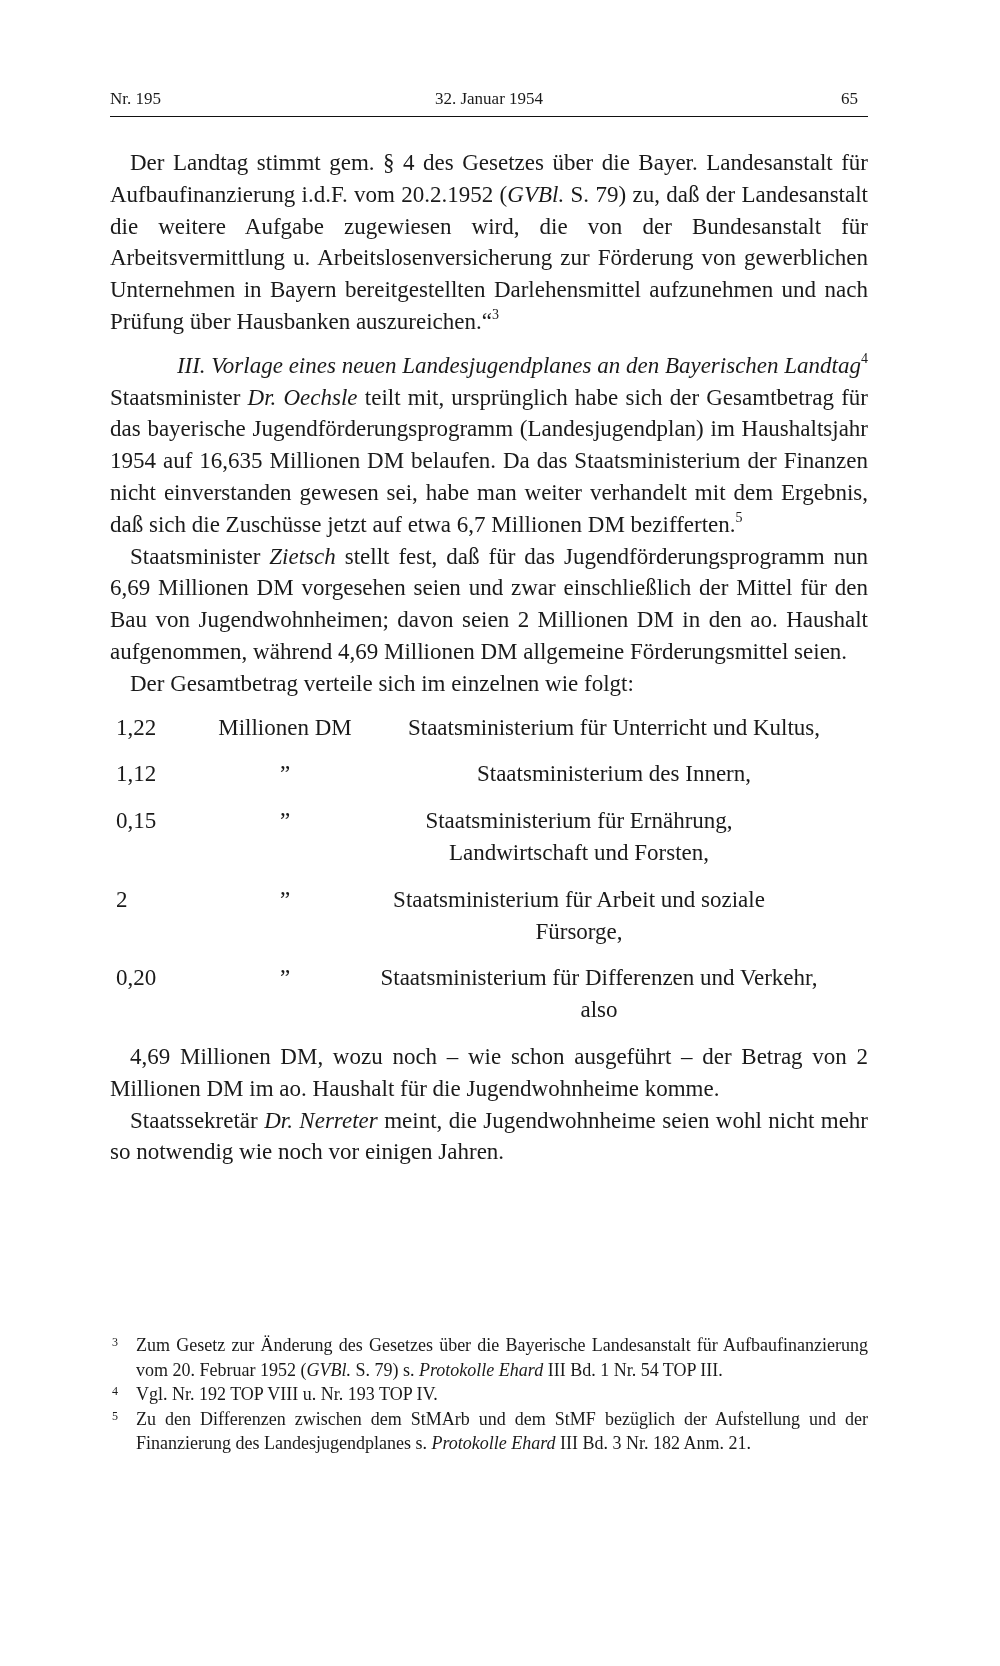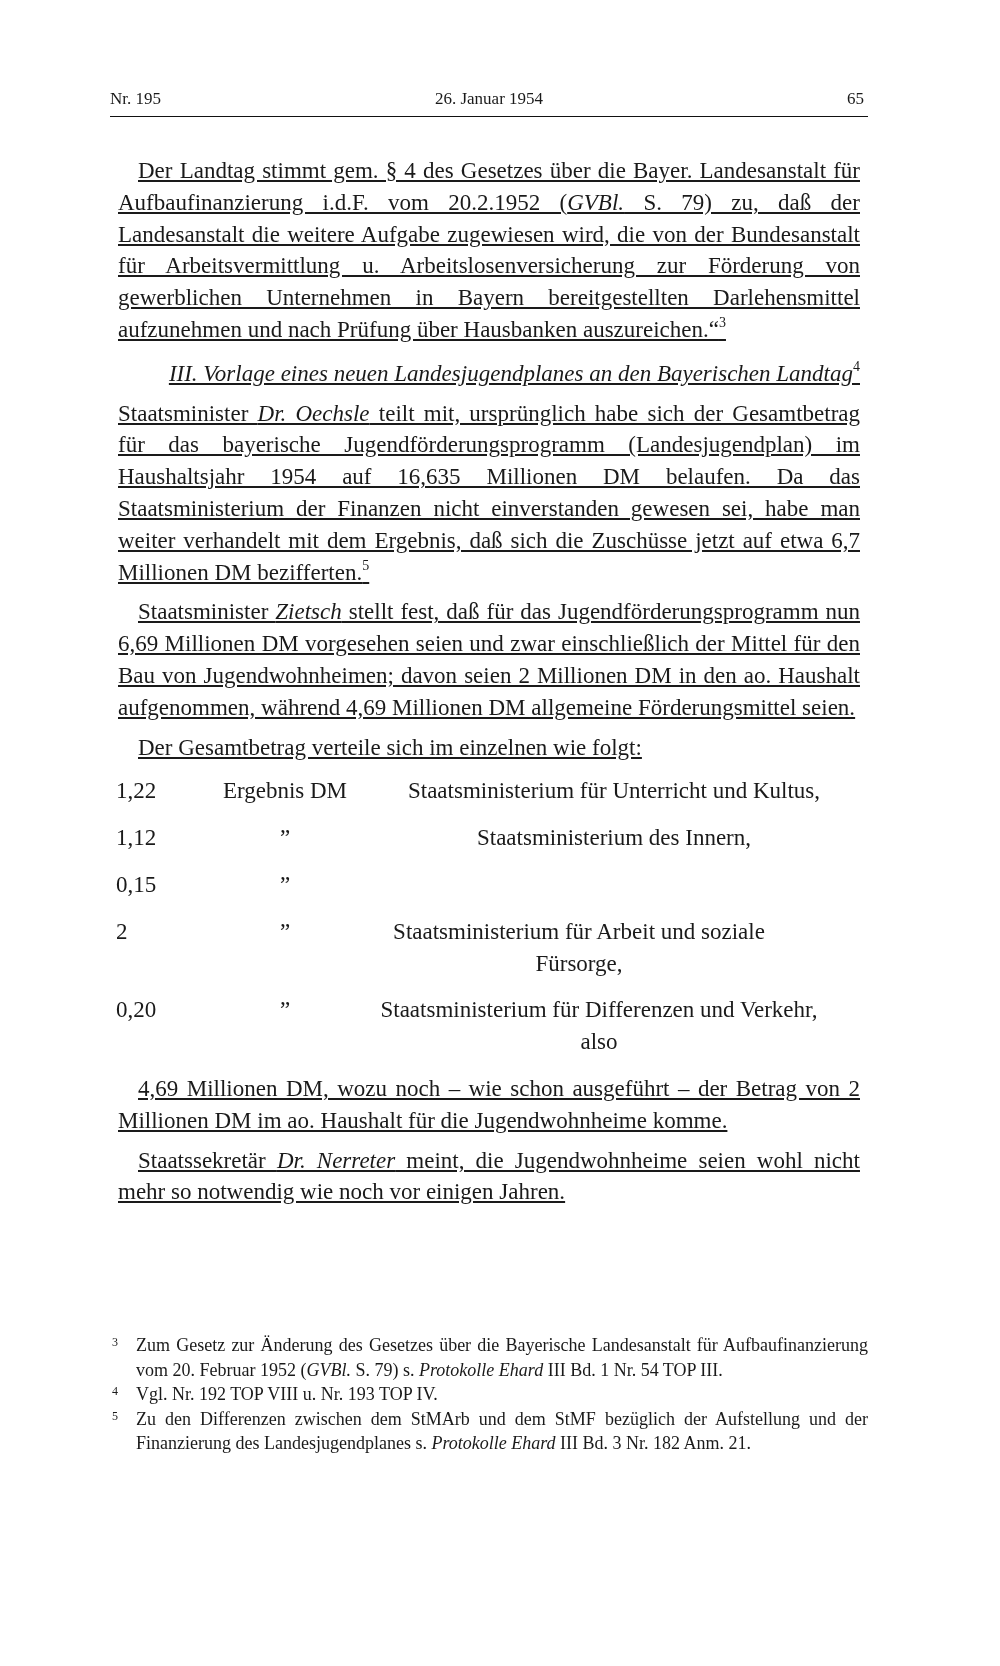--- a/index.html
+++ b/index.html
@@ -3,26 +3,26 @@
 <meta charset="utf-8">
 <style>
   html, body { margin: 0; padding: 0; background: #ffffff; }
   body { width: 1000px; height: 1666px; position: relative; overflow: hidden;
          font-family: "Liberation Serif", "DejaVu Serif", serif; color: #1a1a1a; }
   .page { position: absolute; left: 110px; top: 0; width: 758px; }
   .running-head { position: absolute; top: 82px; left: 0; width: 758px; height: 34px;
                   font-size: 17px; line-height: 34px; }
   .running-head .left { position: absolute; left: 0; }
   .running-head .center { position: absolute; left: 0; right: 0; text-align: center; }
-  .running-head .right { position: absolute; right: 4px; margin-left: 15px; }
+  .running-head .right { position: absolute; right: 10px; margin-left: 15px; }
   .head-rule { position: absolute; top: 116px; left: 0; width: 758px; height: 0;
                border-top: 1.5px solid #111; }
   .body { position: absolute; top: 147px; left: 0; width: 758px;
           font-size: 23px; line-height: 31.8px; text-align: justify; }
-  .body p { margin: 8px; text-decoration: underline; }
+  .body p { margin: 0; }
   .indent { text-indent: 20px; }
   .gap { margin-top: 12px !important; }
   sup { font-size: 14px; line-height: 0; vertical-align: super; position: relative; top: -1px; }
   i, .it { font-style: italic; }
   .alloc { position: relative; margin-top: 12px; }
   .alloc-row { display: flex; margin-bottom: 15px; line-height: 31.8px; }
   .alloc-row .amt { width: 75px; padding-left: 6px; }
   .alloc-row .unit { width: 188px; text-align: center; }
   .alloc-row .dept { width: 470px; text-align: center; }
   .footnotes { position: absolute; top: 1333px; left: 0; width: 758px;
@@ -31,51 +31,52 @@
   .fn .num { width: 24px; flex: none; font-size: 12px; line-height: 18px; padding-left: 2px; }
   .fn .txt { flex: 1; }
 </style>
 </head>
 <body>
 
 <div class="page">
 
   <div class="running-head">
     <span class="left">Nr. 195</span>
-    <span class="center">26. Januar 1954</span>
+    <span class="center">32. Januar 1954</span>
     <span class="right">65</span>
   </div>
   <div class="head-rule"></div>
 
   <div class="body">
 
     <p class="indent"><span>Der Landtag stimmt gem. § 4 des Gesetzes über die Bayer. Landesanstalt für Aufbaufinanzierung i.d.F. vom 20.2.1952 (</span><i>GVBl.</i><span> S. 79) zu, daß der Landesanstalt die weitere Aufgabe zugewiesen wird, die von der Bundesanstalt für Arbeitsvermittlung u. Arbeitslosenversicherung zur Förderung von gewerblichen Unternehmen in Bayern bereitgestellten Darlehensmittel aufzunehmen und nach Prüfung über Hausbanken auszureichen.“</span><sup>3</sup></p>
 
     <p class="gap" style="text-align:right"><i>III. Vorlage eines neuen Landesjugendplanes an den Bayerischen Landtag</i><sup>4</sup></p>
 
     <p><span>Staatsminister </span><i>Dr. Oechsle</i><span> teilt mit, ursprünglich habe sich der Gesamtbetrag für das bayerische Jugendförderungsprogramm (Landesjugendplan) im Haushaltsjahr 1954 auf 16,635 Millionen DM belaufen. Da das Staatsministerium der Finanzen nicht einverstanden gewesen sei, habe man weiter verhandelt mit dem Ergebnis, daß sich die Zuschüsse jetzt auf etwa 6,7 Millionen DM bezifferten.</span><sup>5</sup></p>
 
     <p class="indent"><span>Staatsminister </span><i>Zietsch</i><span> stellt fest, daß für das Jugendförderungsprogramm nun 6,69 Millionen DM vorgesehen seien und zwar einschließlich der Mittel für den Bau von Jugendwohnheimen; davon seien 2 Millionen DM in den ao. Haushalt aufgenommen, während 4,69 Millionen DM allgemeine Förderungsmittel seien.</span></p>
 
     <p class="indent">Der Gesamtbetrag verteile sich im einzelnen wie folgt:</p>
 
     <div class="alloc">
       <div class="alloc-row">
         <span class="amt">1,22</span>
-        <span class="unit">Ergebnis DM</span>
+        <span class="unit">Millionen DM</span>
         <span class="dept">Staatsministerium für Unterricht und Kultus,</span>
       </div>
       <div class="alloc-row">
         <span class="amt">1,12</span>
         <span class="unit">”</span>
         <span class="dept">Staatsministerium des Innern,</span>
       </div>
       <div class="alloc-row">
         <span class="amt">0,15</span>
         <span class="unit">”</span>
+        <span class="dept" style="width:400px">Staatsministerium für Ernährung, Landwirtschaft und Forsten,</span>
       </div>
       <div class="alloc-row">
         <span class="amt">2</span>
         <span class="unit">”</span>
         <span class="dept" style="width:400px">Staatsministerium für Arbeit und soziale Fürsorge,</span>
       </div>
       <div class="alloc-row">
         <span class="amt">0,20</span>
         <span class="unit">”</span>
         <span class="dept" style="width:440px">Staatsministerium für Differenzen und Verkehr, also</span>

